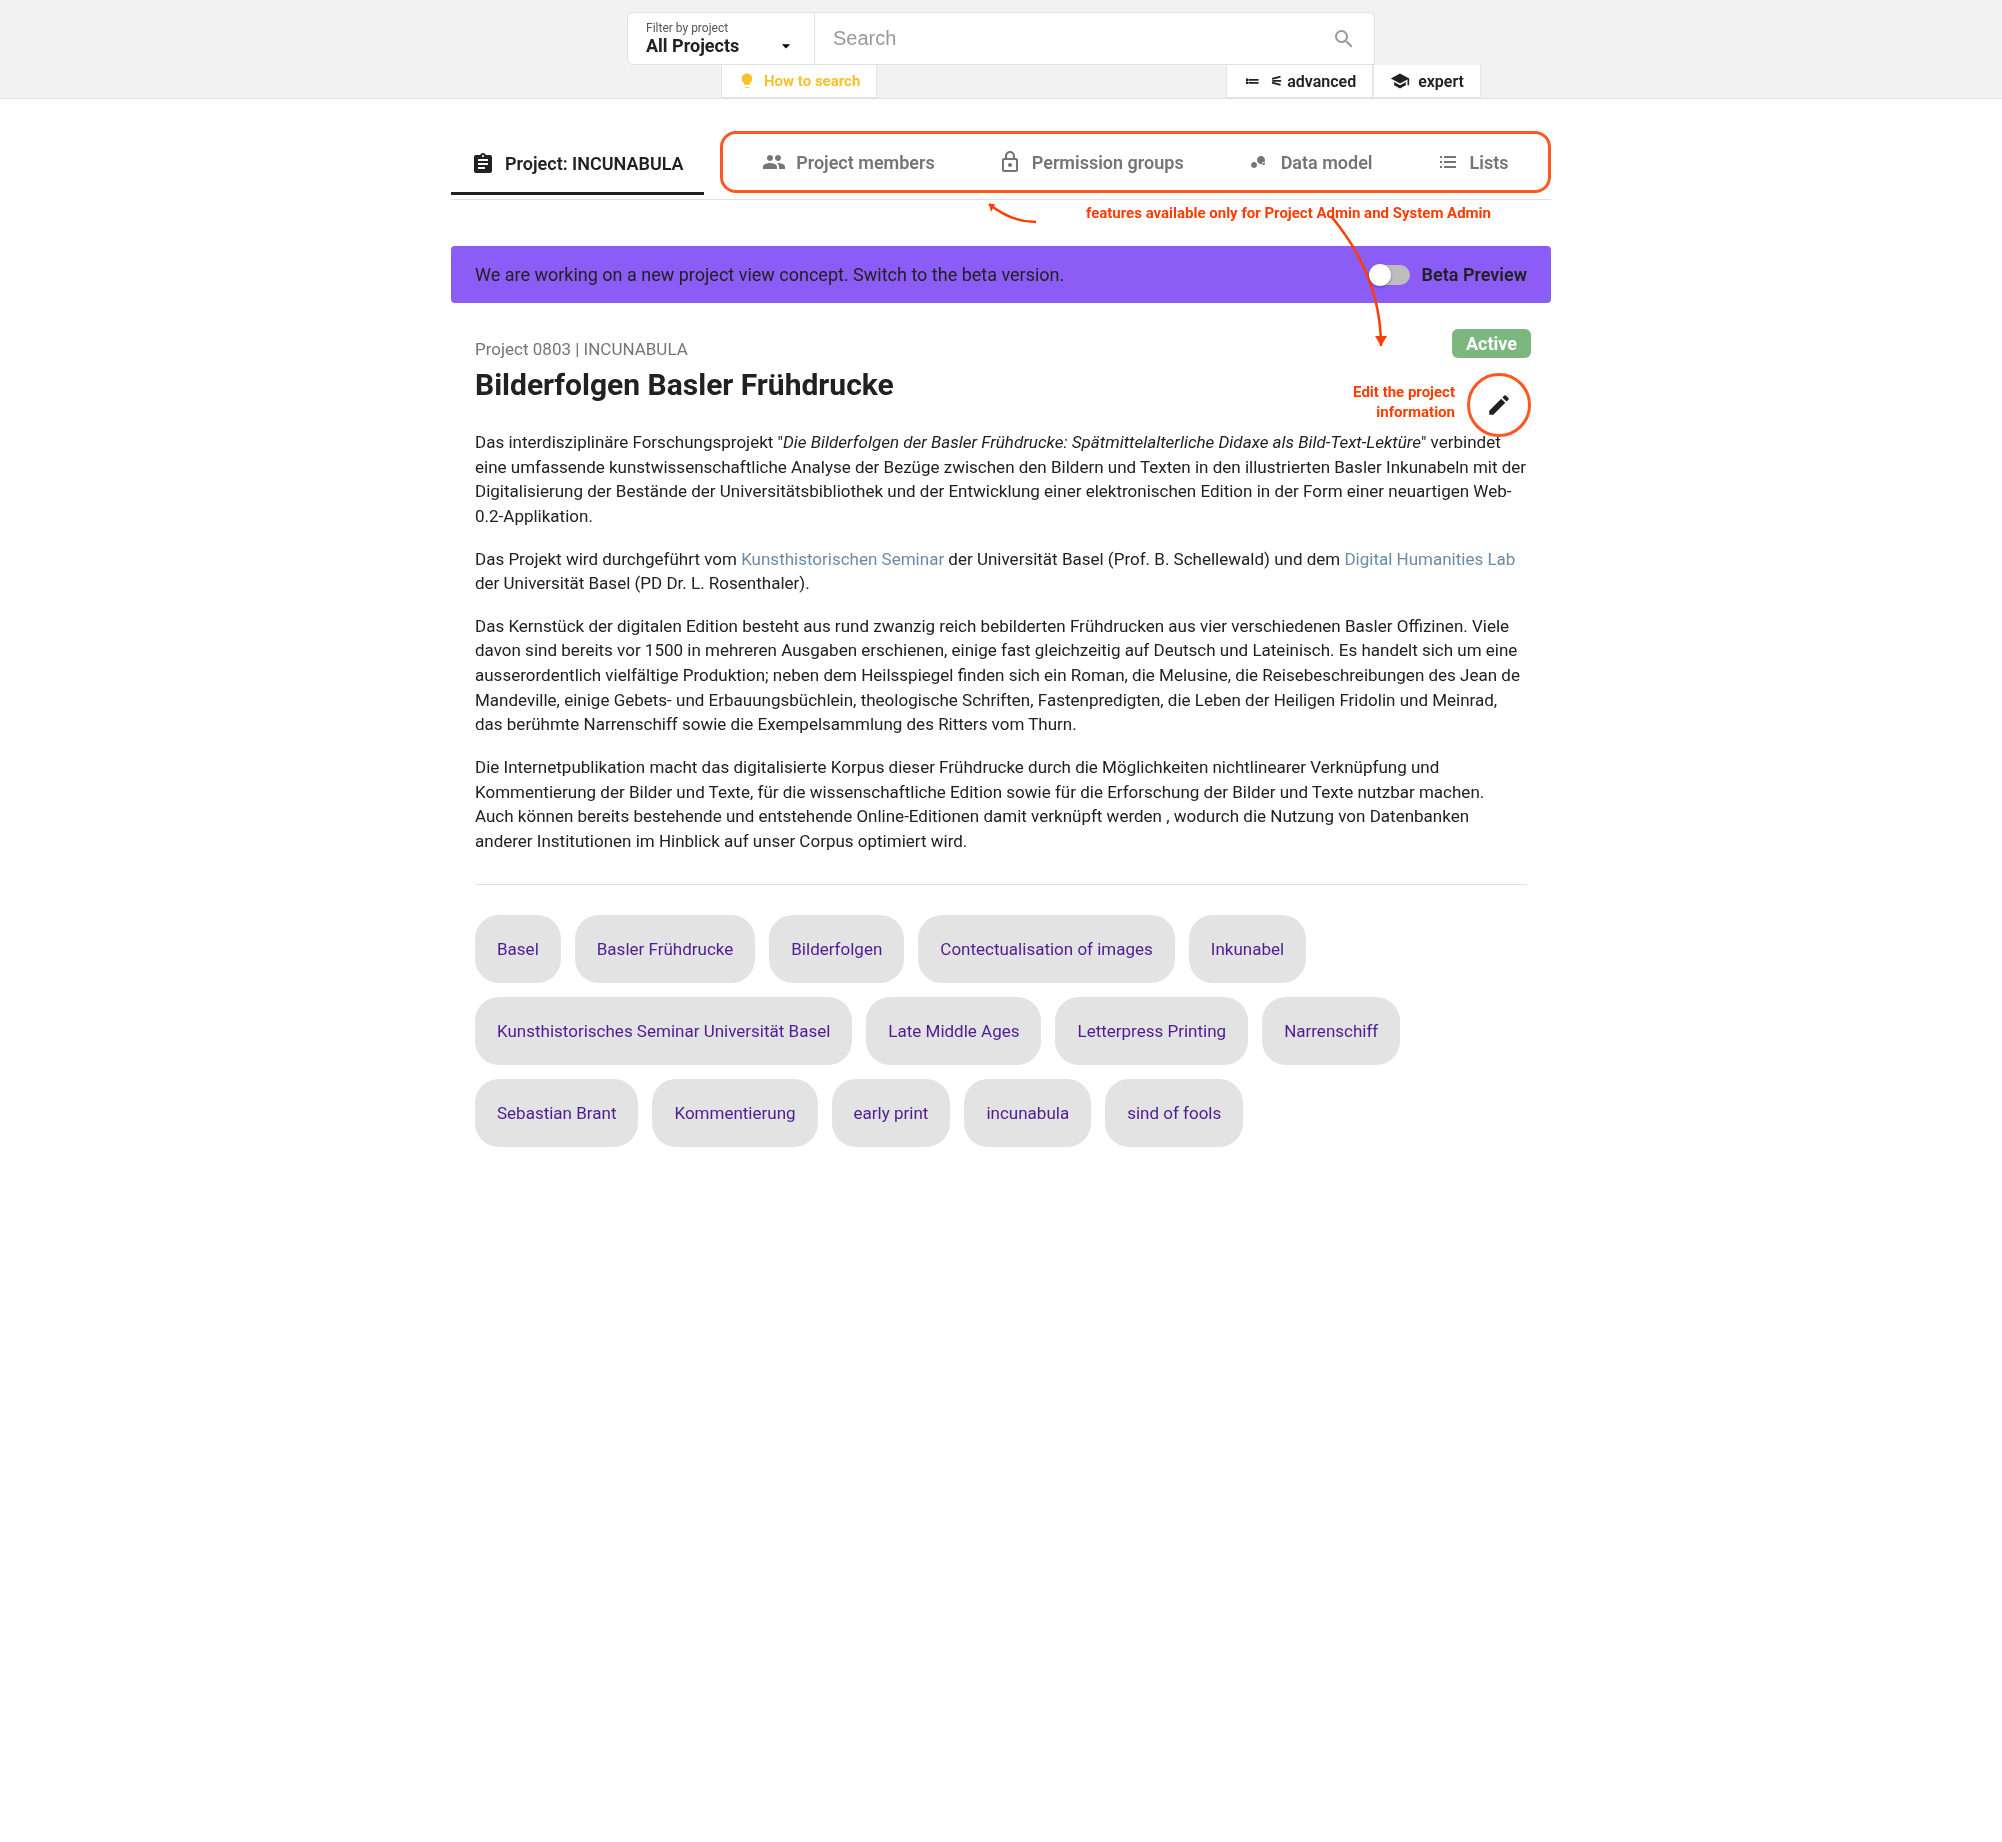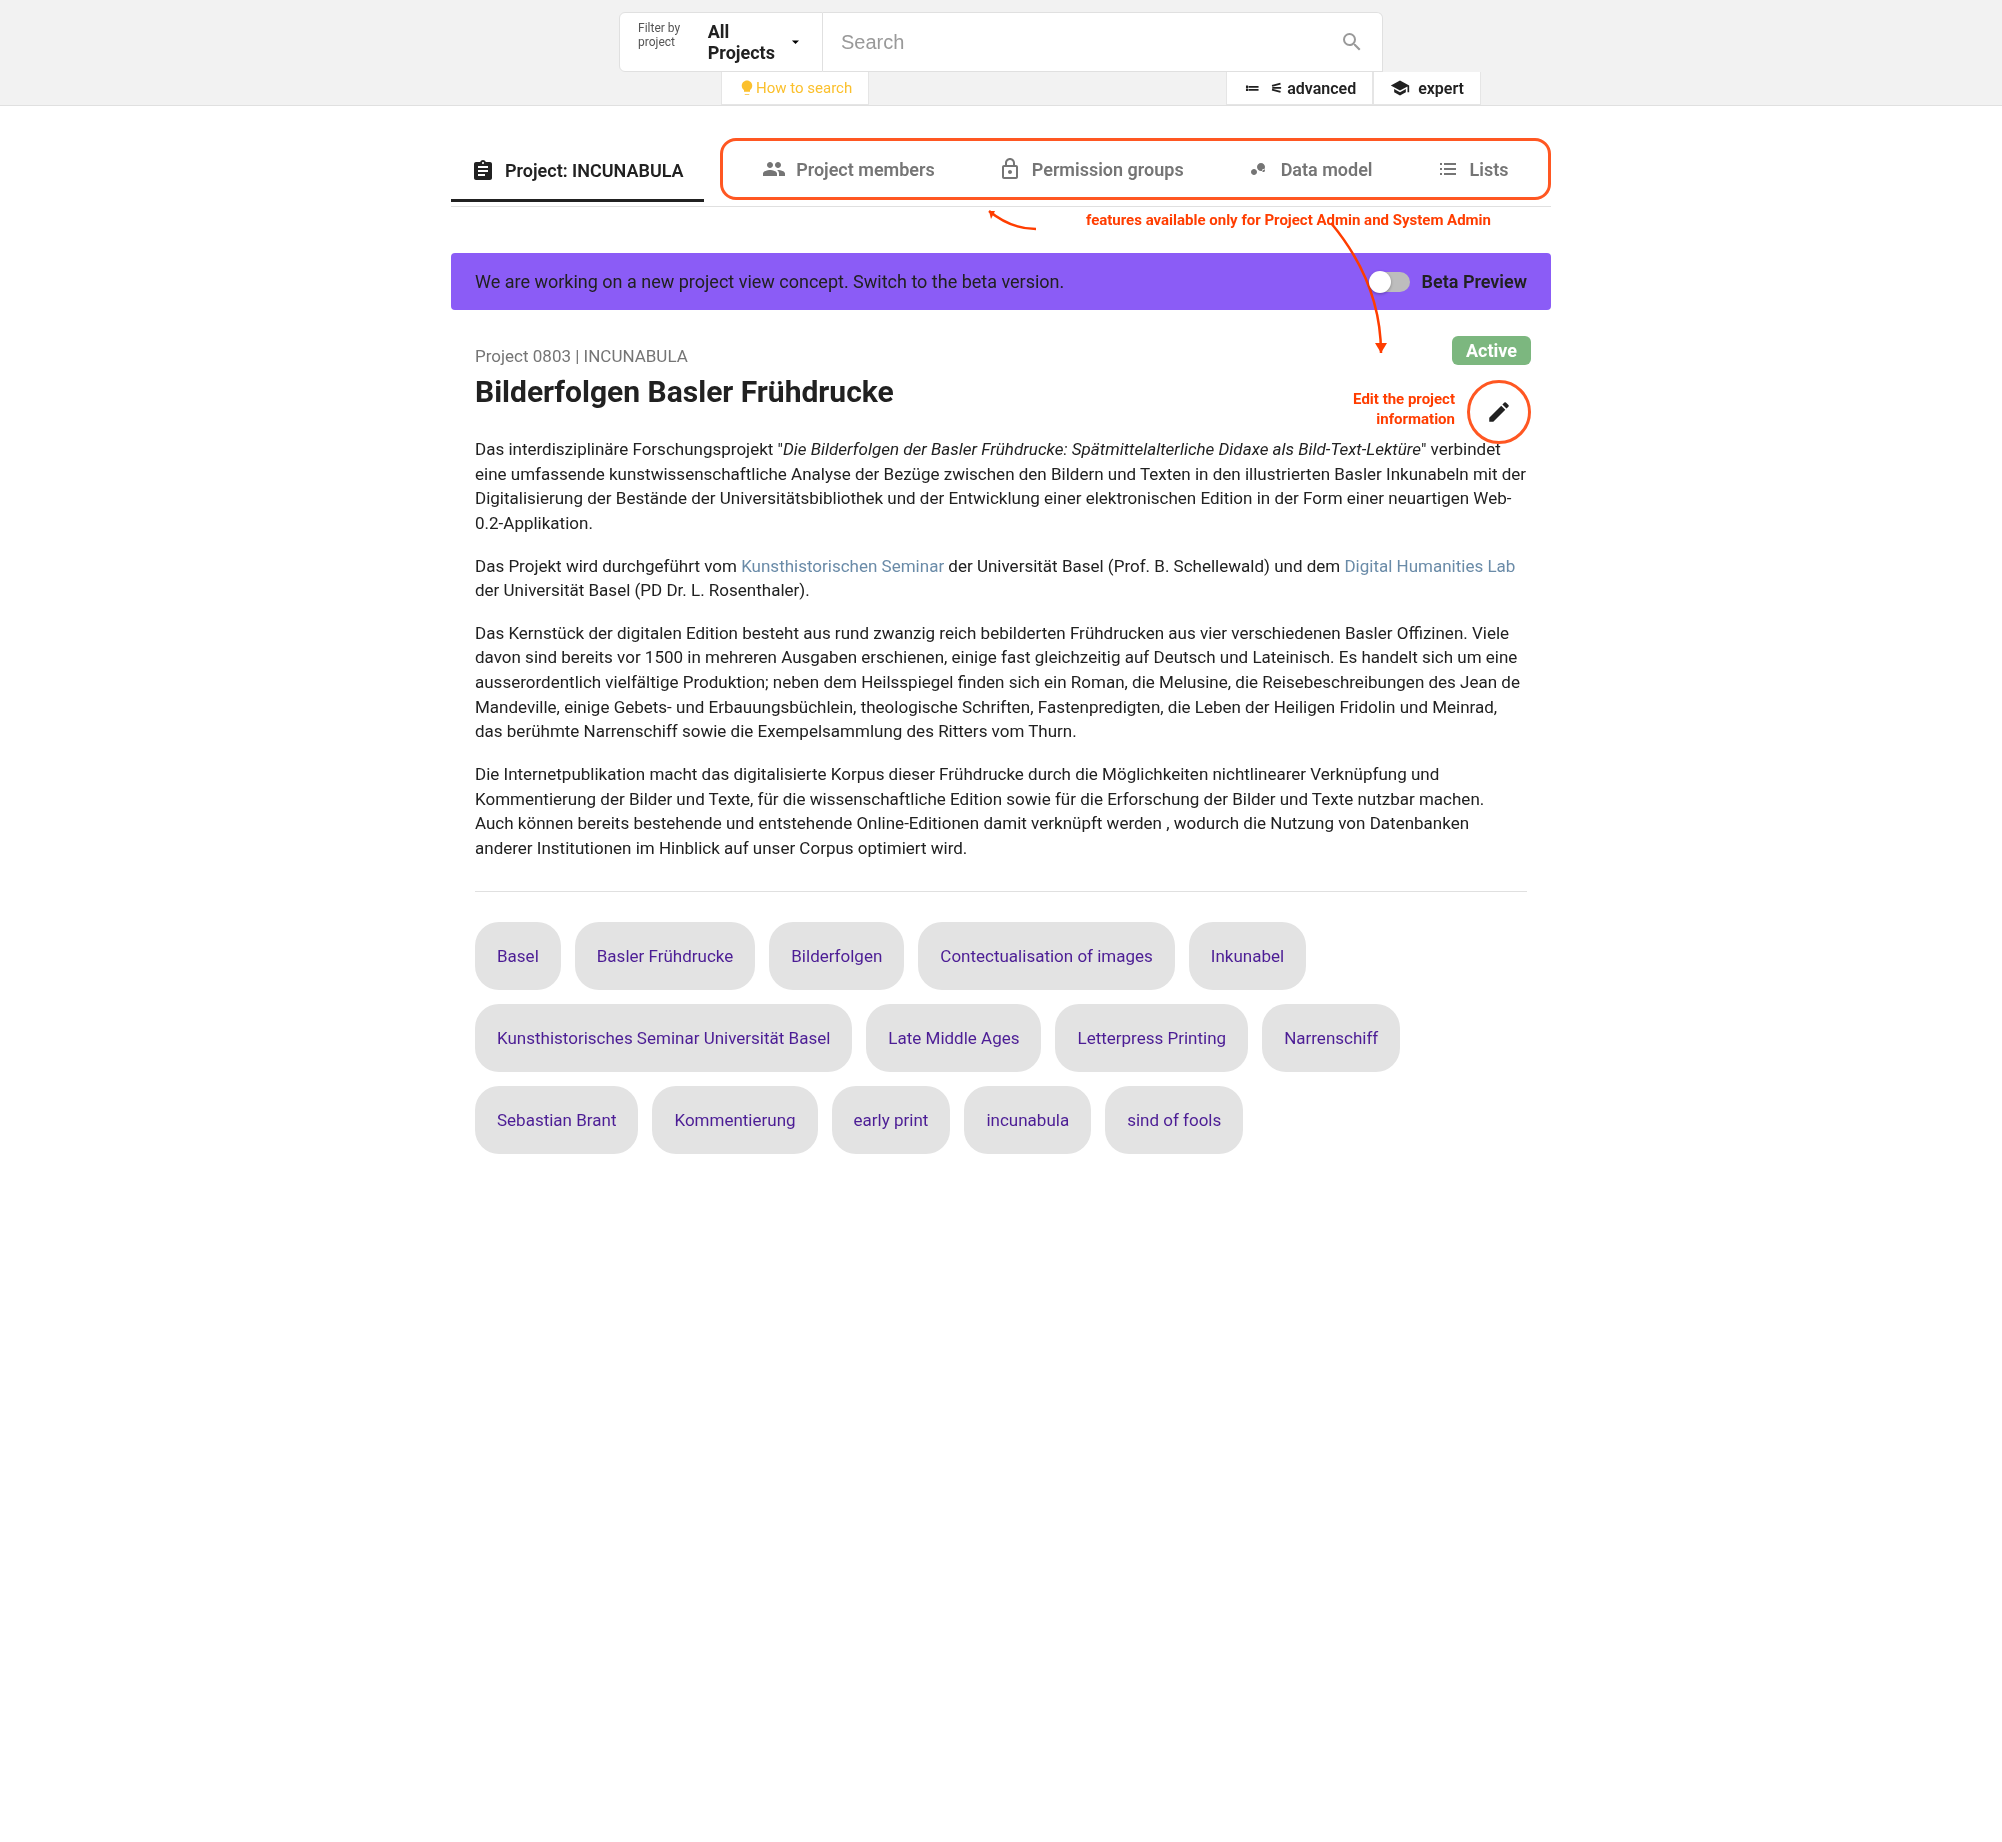--- a/index.html
+++ b/index.html
@@ -1,31 +1,31 @@
 <!DOCTYPE html>
 <html><head>
 <meta charset="utf-8">
 <style>
 * { box-sizing: border-box; margin: 0; padding: 0; }
 body { font-family: -apple-system, BlinkMacSystemFont, "Segoe UI", Roboto, Helvetica, Arial, sans-serif; color: #212121; background: #fff; }
 
 .topbar { background: #f2f2f2; padding: 12px 0 0 0; border-bottom: 1px solid #e0e0e0; }
 .topbar-inner { display: flex; align-items: stretch; justify-content: center; gap: 0; max-width: 1100px; margin: 0 auto; }
-.filter-box { background: #fff; border: 1px solid #e0e0e0; border-radius: 6px 0 0 6px; padding: 8px 18px; width: 204px; display: flex; position: relative; }
+.filter-box { background: #fff; border: 1px solid #e0e0e0; border-radius: 6px 0 0 6px; padding: 8px 18px; width: 188px; display: flex; flex-direction: column; position: relative; }
 .filter-label { font-size: 12px; color: #555; }
 .filter-value { font-size: 18px; font-weight: 700; color: #212121; display: flex; align-items: center; justify-content: space-between; }
 .filter-value svg { width: 20px; height: 20px; }
 .search-box { flex: 1; background: #fff; border: 1px solid #e0e0e0; border-left: none; border-radius: 0 6px 0 0; display: flex; align-items: center; padding: 0 18px; max-width: 560px; }
 .search-box input { flex: 1; border: none; outline: none; font-size: 20px; color: #888; background: transparent; }
 .search-box input::placeholder { color: #999; }
 .search-box svg.search-icon { width: 24px; height: 24px; fill: #999; }
 
 .search-subbar { display: flex; justify-content: center; max-width: 1100px; margin: 0 auto; }
 .search-subbar-inner { display: flex; width: 760px; margin-left: 200px; }
-.howto { background: #fff; border: 1px solid #e5e5e5; border-top: none; padding: 6px 16px; color: #fbc02d; font-weight: 400; font-size: 15px; display: inline-flex; align-items: center; gap: 0; }
+.howto { background: #fff; border: 1px solid #e5e5e5; border-top: none; padding: 6px 16px; color: #fbc02d; font-weight: 700; font-size: 15px; display: inline-flex; align-items: center; gap: 8px; }
 .howto svg { width: 18px; height: 18px; fill: #fbc02d; }
 .subspacer { flex: 1; }
 .sublink { background: #fff; border: 1px solid #e5e5e5; border-top: none; padding: 6px 16px; font-size: 16px; font-weight: 600; color: #212121; display: inline-flex; align-items: center; gap: 8px; }
 .sublink svg { width: 20px; height: 20px; fill: #212121; }
 
 .tabbar { display: flex; align-items: center; max-width: 1100px; margin: 32px auto 0 auto; gap: 16px; border-bottom: 1px solid #e0e0e0; }
 .tab { display: inline-flex; align-items: center; gap: 10px; padding: 16px 20px; font-size: 18px; font-weight: 600; color: #757575; cursor: pointer; }
 .tab.active { color: #212121; border-bottom: 3px solid #212121; }
 .tab svg { width: 24px; height: 24px; fill: currentColor; }
 .admin-box { border: 3px solid #ff5722; border-radius: 16px; display: flex; flex: 1; gap: 0; padding: 0 8px; justify-content: space-around; position: relative; margin-bottom: 6px; }

